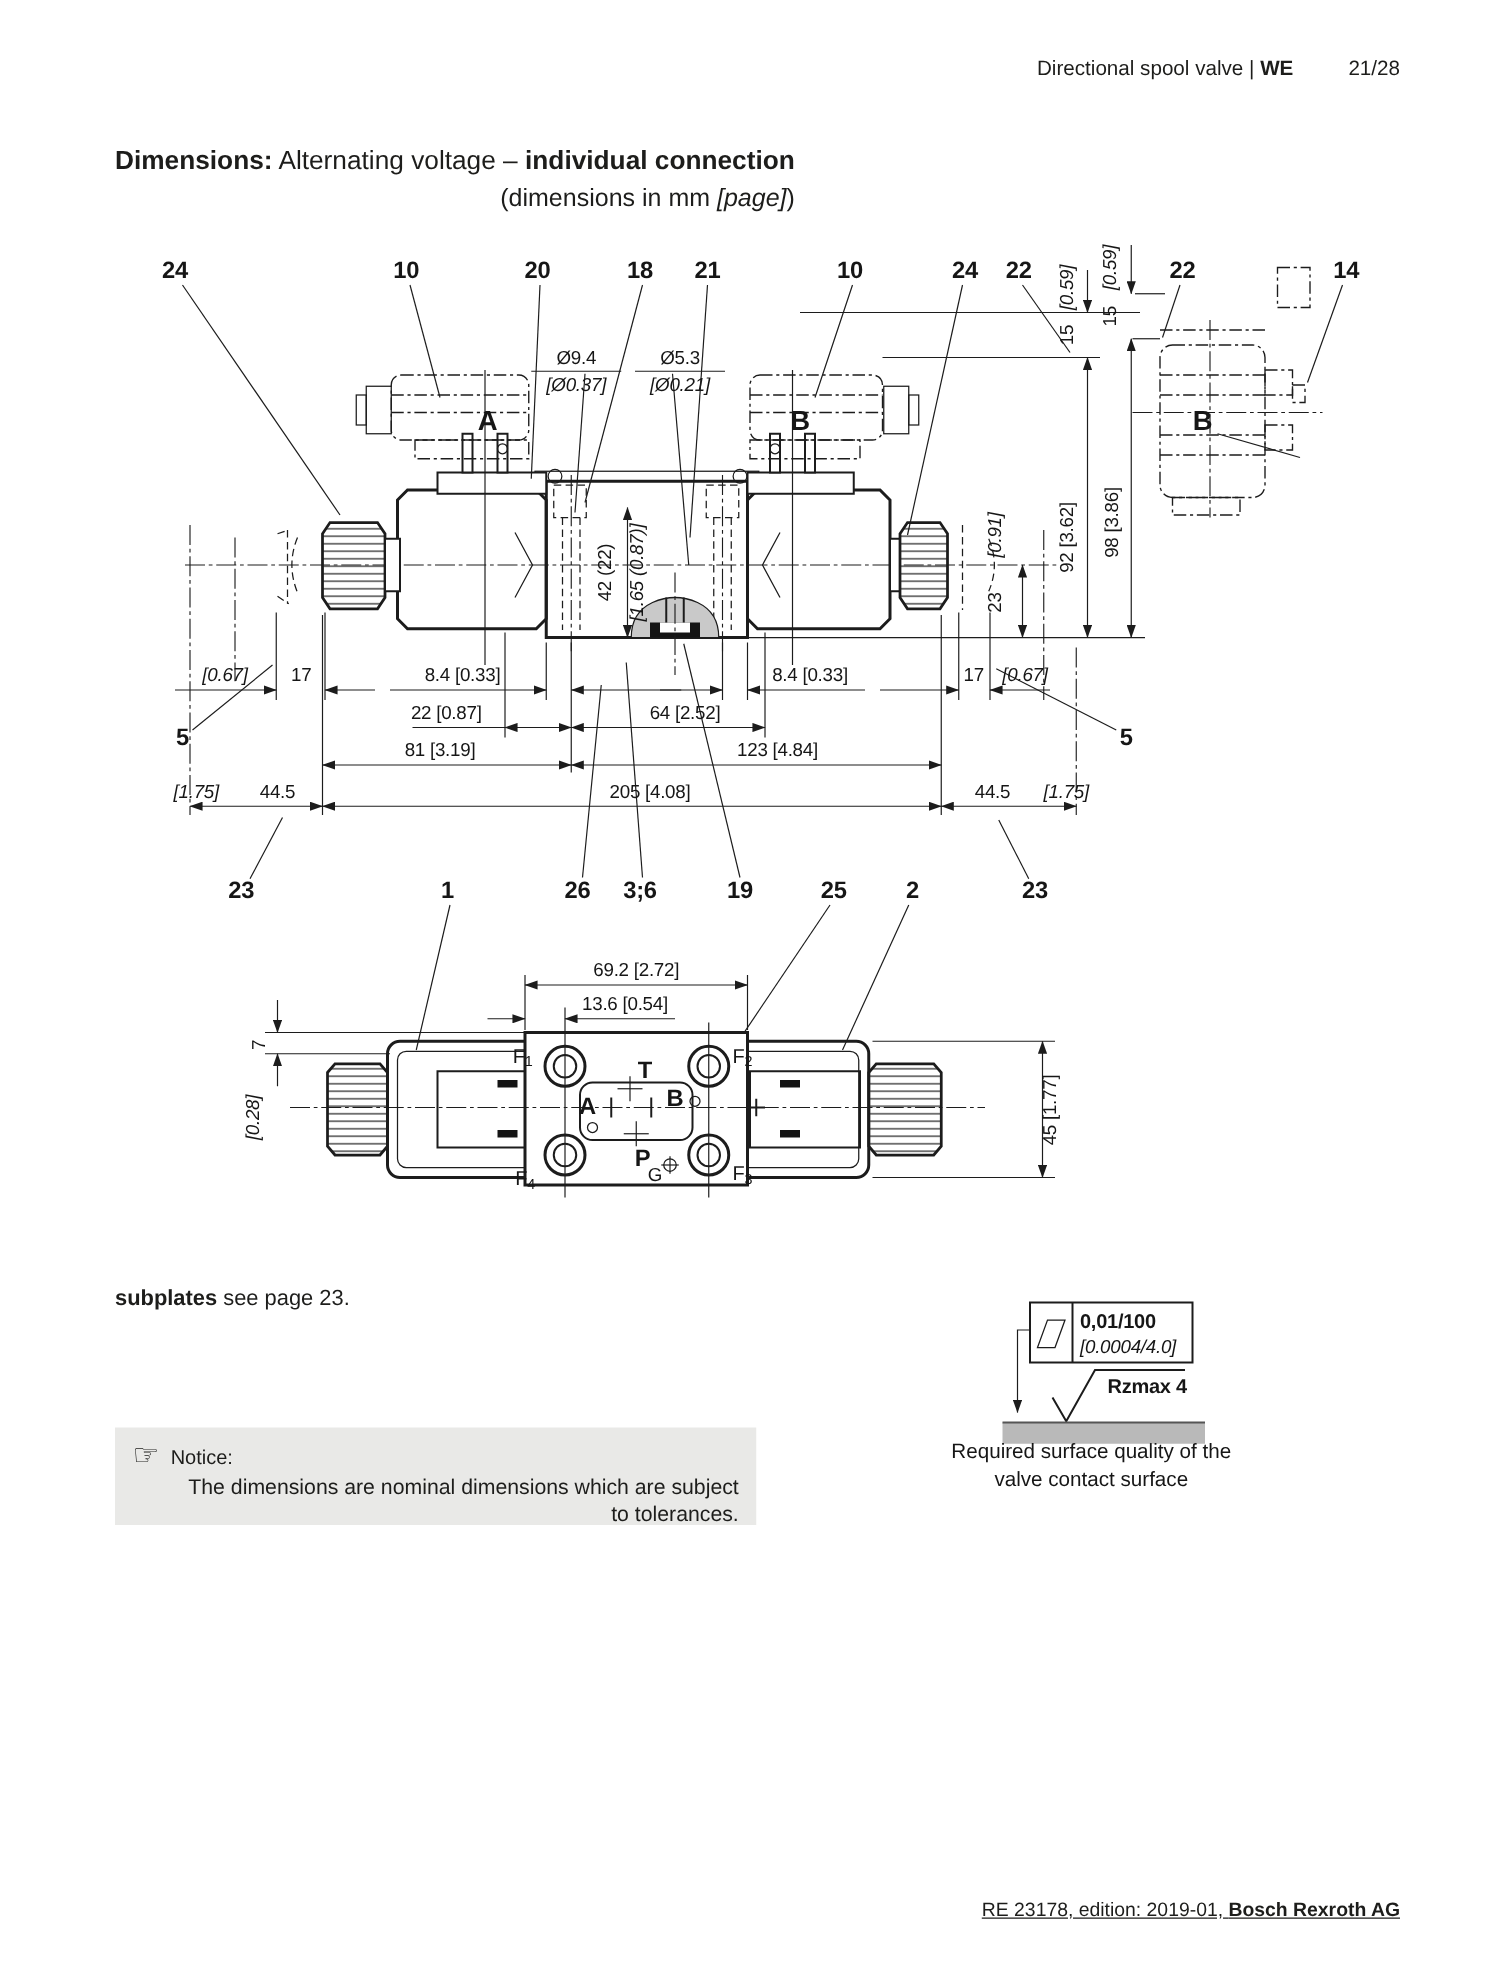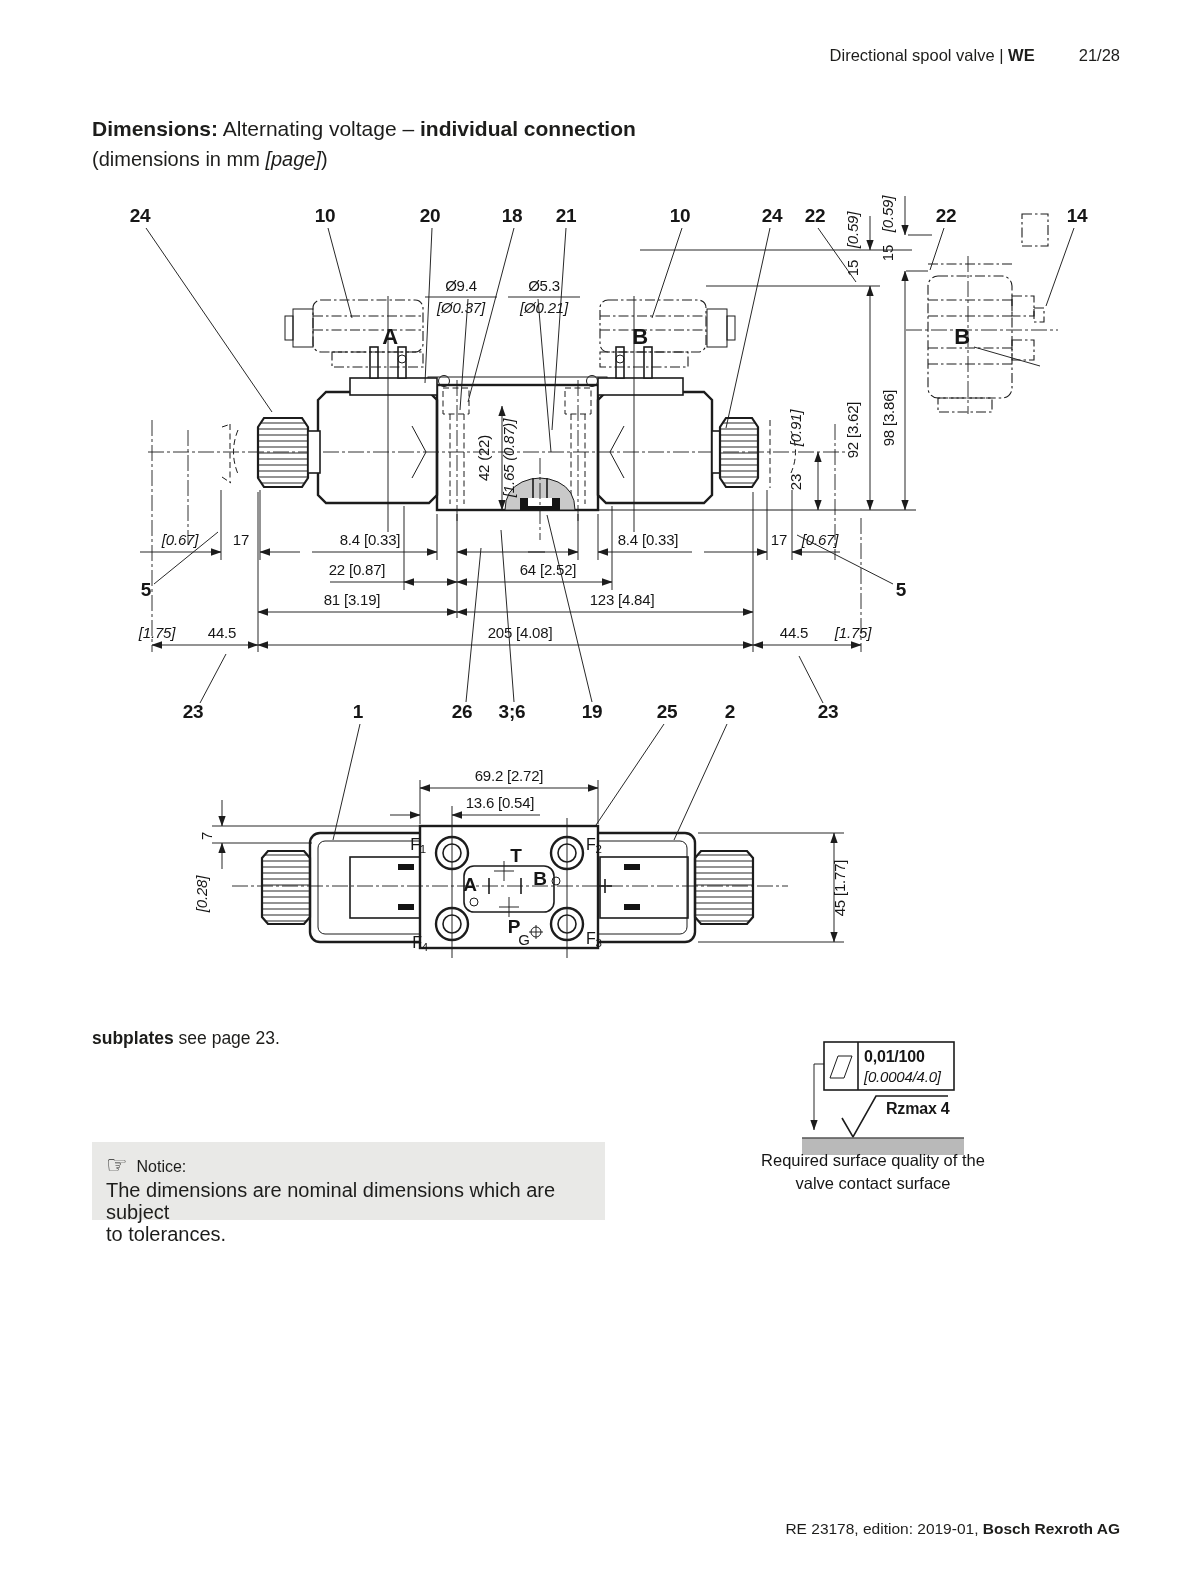--- a/index.html
+++ b/index.html
@@ -1,32 +1,32 @@
 <!DOCTYPE html>
 <html><head>
 <meta charset="utf-8">
 <style>
   html,body{margin:0;padding:0;background:#fff;}
   body{width:1190px;height:1586px;position:relative;font-family:"Liberation Sans",sans-serif;color:#1d1d1b;overflow:hidden;}
-  .abs{position:absolute;}
+  .abs{position:absolute;text-align:right;}
   
   .hdr{top:46px;right:70px;font-size:16.5px;}
   .hdr .pg{margin-left:44px;}
-  .ftr{top:1520px;right:70px;font-size:15.5px;}
+  .ftr{top:1520px;right:70px;font-size:15.5px;text-decoration:underline;}
   
   .ttl{left:92px;top:114px;font-size:21px;line-height:30px;}
   .ttl .l2{font-size:20px;}
   
   .note{left:92px;top:1024px;font-size:17.5px;line-height:28px;}
   
   .notice{left:92px;top:1142px;width:513px;height:78px;background:#e9e9e7;box-sizing:border-box;padding:8px 14px 0 14px;}
   .notice .nh{display:flex;align-items:flex-end;gap:9px;height:26px;}
   .notice .nicon{font-size:24px;line-height:22px;}
   .notice .ntit{font-size:16px;font-weight:normal;}
-  .notice .nb{font-size:20px;line-height:22px;margin-top:3px;}
+  .notice .nb{font-size:17px;line-height:22px;margin-top:3px;}
   
   svg{position:absolute;left:0;top:0;}
   svg text{fill:#161616;font-family:"Liberation Sans",sans-serif;letter-spacing:-0.2px;}
   .cal{font-size:19px;font-weight:bold;}
   .dm{font-size:15px;}
   .dmi{font-size:15px;font-style:italic;}
   .big{font-size:22px;font-weight:bold;}
   .prt{font-size:19px;font-weight:bold;}
   .pf{font-size:16px;}
   .sub{font-size:11.5px;}

